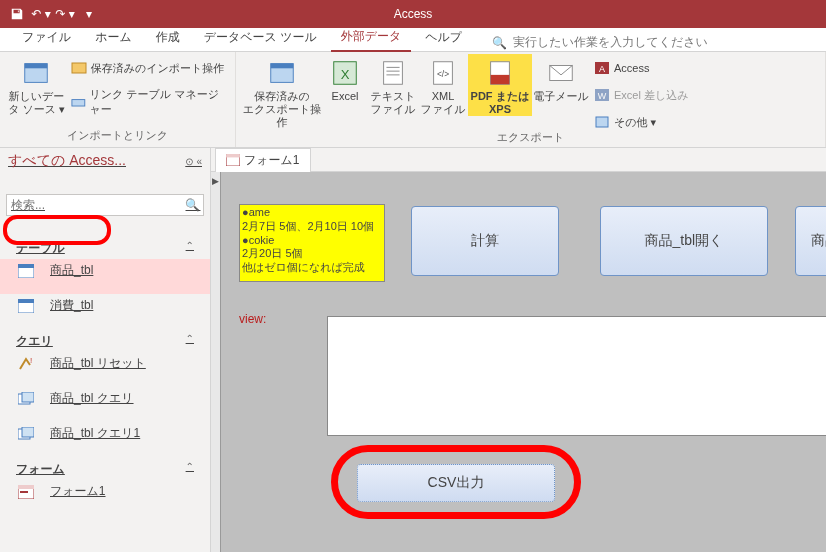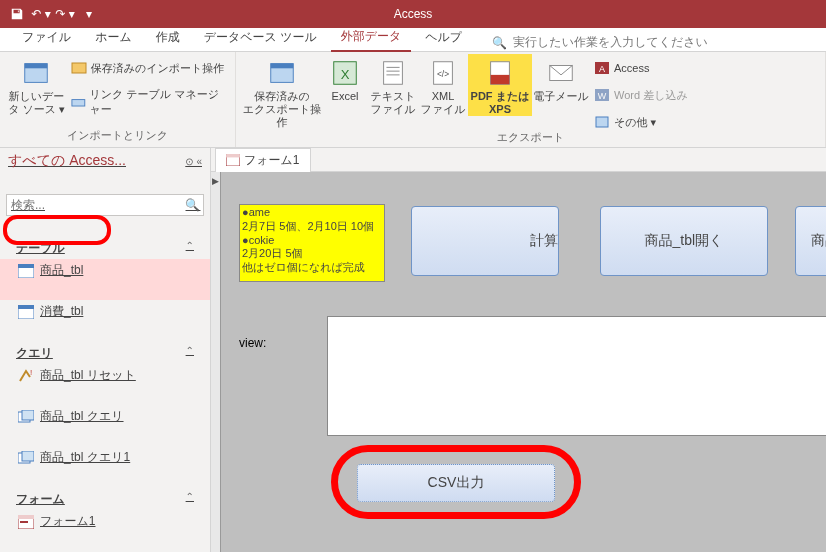--- a/index.html
+++ b/index.html
@@ -29,35 +29,35 @@
 
 .workspace { display: flex; height: calc(552px - 28px - 24px - 96px); }
 .nav-pane { width: 211px; background: #f3f2f1; border-right: 1px solid #d4d4d4; display: flex; flex-direction: column; text-decoration: underline; }
 .nav-header { display: flex; align-items: center; justify-content: space-between; padding: 4px 8px; font-size: 14px; color: #a4373a; }
 .nav-header .chev { color: #666; font-size: 10px; }
 .nav-search { margin: 20px 6px; display:flex; align-items:center; border:1px solid #c8c6c4; background:#fff; }
 .nav-search input { flex:1; border:none; outline:none; font-size:12px; padding:3px 4px; color:#888; background:transparent; }
 .nav-search .mag { width: 20px; text-align:center; color:#666; }
 .nav-section { padding: 4px 16px 2px; font-weight: bold; font-size: 12px; display:flex; justify-content: space-between; align-items:flex-start; }
 .nav-section .ctl { font-weight: normal; color:#666; font-size: 10px; }
-.nav-item { display:flex; align-items:center; gap:6px; padding:3px 6px 21px 18px; font-size:12px; }
+.nav-item { display:flex; align-items:center; gap:16px; padding:3px 6px 15px 18px; font-size:12px; }
 .nav-item.sel { background: #ffd9d9; }
 .obj-icon { width:16px; height:14px; }
 
 .red-circle-1 { position:absolute; left:3px; top:215px; width:108px; height:30px; border:4px solid #ff0000; border-radius: 14px; pointer-events:none; z-index:50; }
 
 .doc-area { flex:1; background:#c0c0c0; position: relative; display:flex; flex-direction:column; }
 .doc-tabbar { height: 24px; background:#f3f2f1; border-bottom:1px solid #d4d4d4; display:flex; align-items:center; padding-left:4px; }
 .doc-tab { display:flex; align-items:center; gap:4px; padding:3px 10px; background:#fff; border:1px solid #d4d4d4; border-bottom:none; font-size:12px; }
 .rec-sel { width: 10px; background:#e8e8e8; border-right:1px solid #999; display:flex; align-items:flex-start; justify-content:center; padding-top:4px; color:#555; font-size:9px; }
 .form-surface { flex:1; position:relative; background:#bfbfbf; overflow:hidden; }
 .form-inner { position:absolute; left:10px; top:0; right:0; bottom:0;text-decoration:underline; }
 .yellow-note { position:absolute; left:8px; top:32px; width:146px; height:78px; background: #ffff00; border:1px solid #888; font-size:11px; line-height:1.25; padding:1px 2px; }
 .form-btn { position:absolute; height:70px; width:148px; background: linear-gradient(#e8eef9,#cfdcf1); border:1px solid #6f94c7; border-radius:4px; display:flex; align-items:center; justify-content:center; font-size:14px; }
-.lbl-view { position:absolute; left:8px; top:164px; font-size:12px; color:#000000; }
+.lbl-view { position:absolute; left:8px; top:140px; font-size:12px; color:#b91c1c; }
 .big-text { position:absolute; left:96px; top:144px; width:510px; height:120px; background:#fff; border:1px solid #888; }
 .csv-btn { position:absolute; left:126px; top:292px; width:198px; height:38px; background: linear-gradient(#e8eef9,#cfdcf1); border:1px dotted #6f94c7; border-radius:4px; display:flex; align-items:center; justify-content:center; font-size:14px; }
 .red-circle-2 { position:absolute; left:100px; top:273px; width:250px; height:74px; border:7px solid #ff0000; border-radius: 38px; pointer-events:none; }
 
 svg { display:block; }
 </style>
 </head>
 <body>
 
 <div class="titlebar">
@@ -195,21 +195,21 @@
             </span>
           <span>Access</span>
         </div>
         <div class="small-btn" style="opacity:.5">
           <span class="small-icon">
               <svg viewBox="0 0 16 16">
                 <rect x="1" y="2" width="14" height="12" fill="#2b579a"></rect>
                 <text x="8" y="12" font-size="9" text-anchor="middle" fill="#fff">W</text>
               </svg>
             </span>
-          <span>Word 差し込み</span>
+          <span>Excel 差し込み</span>
         </div>
         <div class="small-btn">
           <span class="small-icon">
               <svg viewBox="0 0 16 16">
                 <rect x="2" y="3" width="12" height="10" fill="#bcd6f0" stroke="#4a7fbf"></rect>
               </svg>
             </span>
           <span>その他 ▾</span>
         </div>
       </div>
@@ -301,21 +301,21 @@
     </div>
     <div style="flex:1; display:flex;">
       <div class="rec-sel">▶</div>
       <div class="form-surface">
         <div class="form-inner">
           <div class="yellow-note" style="white-space:pre-line">●ame
 2月7日 5個、2月10日 10個
 ●cokie
 2月20日 5個
 他はゼロ個になれば完成</div>
-          <div class="form-btn" style="left:180px; top:34px;justify-content:flex-end;">
+          <div class="form-btn" style="left:180px; top:34px;">
               <span>計算</span>
             </div>
           <div class="form-btn" style="left:369px; top:34px; width:168px">
               <span>商品_tbl開く</span>
             </div>
           <div class="form-btn" style="left:564px; top:34px; width:60px">
               <span>商品</span>
             </div>
           <div class="lbl-view">view:</div>
           <div class="big-text"></div>

